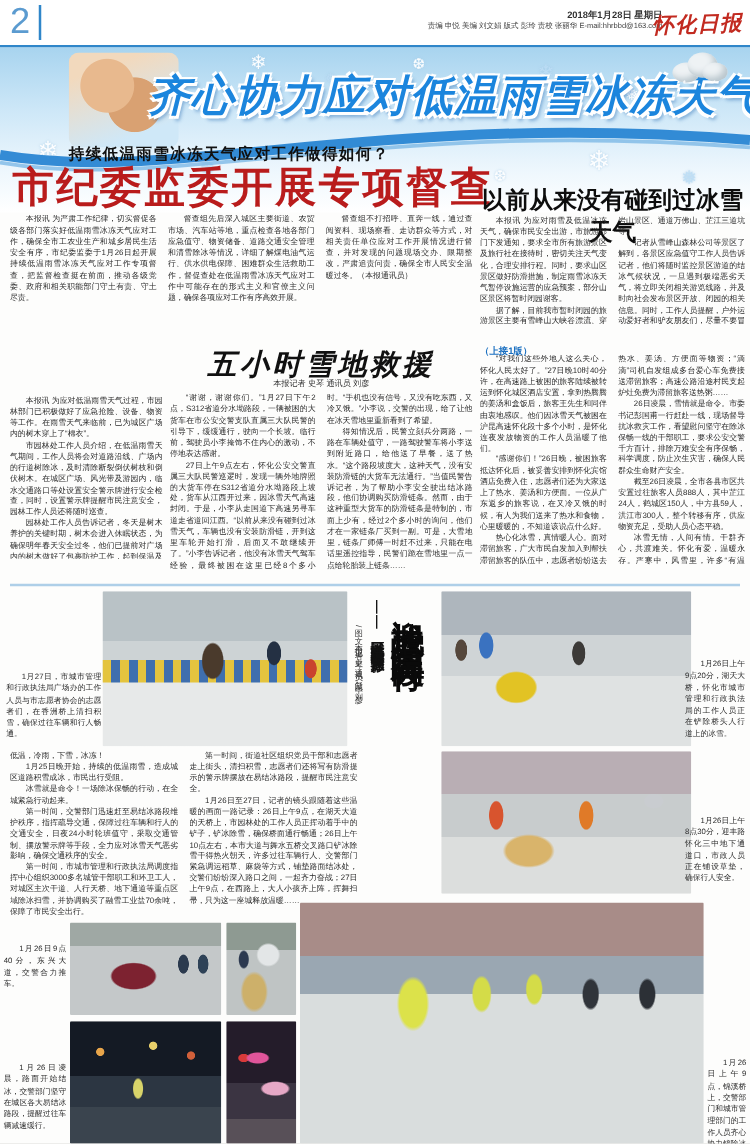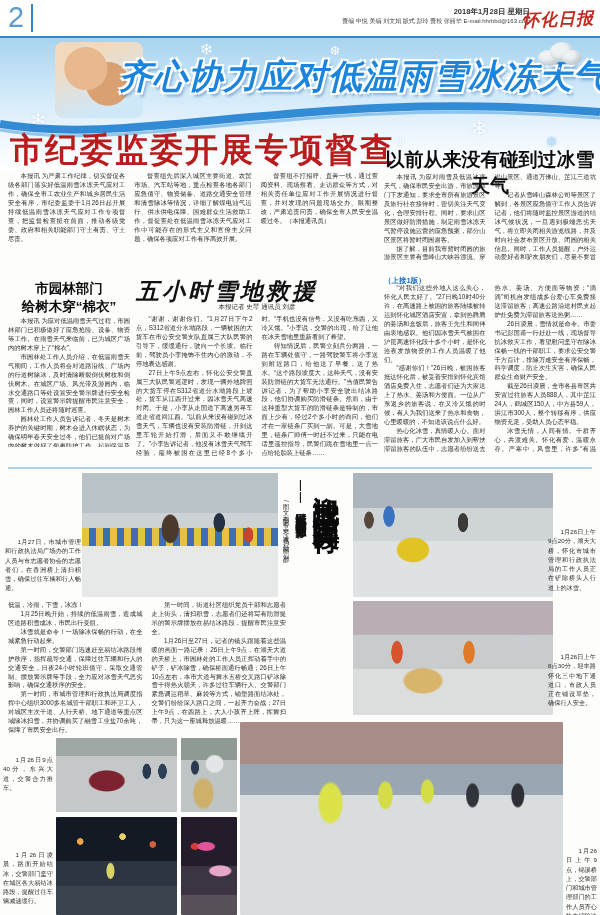--- a/index.html
+++ b/index.html
@@ -47,21 +47,21 @@
   .bodytext{font-size:6.3px;line-height:1.42;color:#2a2a2a;text-align:justify;}
   .bodytext p{margin:0;text-indent:2em;}
   .cols3{column-count:3;column-gap:9px;}
   .cols2{column-count:2;column-gap:9px;}
   .lead-body{position:absolute;left:8px;top:172px;width:370px;height:95px;overflow:hidden;}
   .parks-body{position:absolute;left:384px;top:173px;width:212px;height:94px;overflow:hidden;}
   
   .tree-headline{position:absolute;left:8px;top:280px;width:122px;text-align:center;
         font-size:13.5px;font-weight:bold;line-height:1.3;color:#0d0d0d;}
   .tree-body{position:absolute;left:8px;top:317px;width:122px;height:130px;overflow:hidden;}
-  .rescue-title{position:absolute;left:136px;top:276px;width:242px;
+  .rescue-title{position:absolute;left:136px;top:276px;width:242px;text-align:center;
         font-family:"Liberation Serif","DejaVu Serif",serif;font-style:italic;
         font-size:23px;font-weight:bold;color:#111;letter-spacing:3px;}
   .rescue-byline{position:absolute;left:136px;top:303px;width:242px;text-align:center;
         font-size:6.5px;color:#333;}
   .rescue-body{position:absolute;left:136px;top:315px;width:242px;height:150px;overflow:hidden;}
   .cont-marker{position:absolute;left:384px;top:276px;font-size:7.5px;font-weight:bold;color:#1a6fc0;}
   .cont-body{position:absolute;left:384px;top:284px;width:212px;height:176px;overflow:hidden;}
   .mid-divider{position:absolute;left:8px;top:467px;width:584px;height:2px;background:#aecfe8;}
   
   .ph{position:absolute;border-radius:1px;}
@@ -164,38 +164,35 @@
     <div class="cloud">
       <b></b>
         <b></b>
         <b></b>
       <i style="left:8px;top:22px;">*</i>
         <i style="left:20px;top:24px;">*</i>
         <i style="left:32px;top:22px;">*</i>
     </div>
   </div>
 
+  <div class="kicker">持续低温雨雪冰冻天气应对工作做得如何？</div>
   <div class="main-headline">市纪委监委开展专项督查</div>
   <div class="lead-body bodytext cols3">
     <p>本报讯 为严肃工作纪律，切实督促各级各部门落实好低温雨雪冰冻天气应对工作，确保全市工农业生产和城乡居民生活安全有序，市纪委监委于1月26日起开展持续低温雨雪冰冻天气应对工作专项督查，把监督检查挺在前面，推动各级党委、政府和相关职能部门守土有责、守土尽责。</p>
     <p>督查组先后深入城区主要街道、农贸市场、汽车站等地，重点检查各地各部门应急值守、物资储备、道路交通安全管理和清雪除冰等情况，详细了解煤电油气运行、供水供电保障、困难群众生活救助工作，督促查处在低温雨雪冰冻天气应对工作中可能存在的形式主义和官僚主义问题，确保各项应对工作有序高效开展。</p>
     <p>督查组不打招呼、直奔一线，通过查阅资料、现场察看、走访群众等方式，对相关责任单位应对工作开展情况进行督查，并对发现的问题现场交办、限期整改，严肃追责问责，确保全市人民安全温暖过冬。（本报通讯员）</p>
   </div>
 
   <div class="parks-headline">以前从来没有碰到过冰雪天气</div>
   <div class="parks-body bodytext cols2">
     <p>本报讯 为应对雨雪及低温冰冻天气，确保市民安全出游，市旅游部门下发通知，要求全市所有旅游景区及旅行社在接待时，密切关注天气变化，合理安排行程。同时，要求山区景区做好防滑措施，制定雨雪冰冻天气暂停设施运营的应急预案，部分山区景区将暂时闭园谢客。</p>
     <p>据了解，目前我市暂时闭园的旅游景区主要有雪峰山大峡谷漂流、穿岩山景区、通道万佛山、芷江三道坑等。</p>
     <p>记者从雪峰山森林公司等景区了解到，各景区应急值守工作人员告诉记者，他们将随时监控景区游道的结冰气候状况，一旦遇到极端恶劣天气，将立即关闭相关游览线路，并及时向社会发布景区开放、闭园的相关信息。同时，工作人员提醒，户外运动爱好者和驴友朋友们，尽量不要冒雪爬山，以免发生安全事故。（本报记者 黄莎）</p>
   </div>
 
-  <div class="tree-headline">
-    <div>市园林部门</div>
-    <div>给树木穿“棉衣”</div>
-  </div>
   <div class="tree-body bodytext">
     <p>本报讯 为应对低温雨雪天气过程，市园林部门已积极做好了应急抢险、设备、物资等工作。在雨雪天气来临前，已为城区广场内的树木穿上了“棉衣”。</p>
     <p>市园林处工作人员介绍，在低温雨雪天气期间，工作人员将会对道路沿线、广场内的行道树除冰，及时清除断裂倒伏树枝和倒伏树木。在城区广场、风光带及游园内，临水交通路口等处设置安全警示牌进行安全检查，同时，设置警示牌提醒市民注意安全，园林工作人员还将随时巡查。</p>
     <p>园林处工作人员告诉记者，冬天是树木养护的关键时期，树木会进入休眠状态，为确保明年春天安全过冬，他们已提前对广场内的树木做好了包裹防护工作，起到保温及防断防冻的作用，并对倒伏树木进行扶正加固，同时对冻裂受损的树枝进行处理，保障绿化成果。（本报记者 黄莎）</p>
   </div>
 
   <div class="rescue-title">五小时雪地救援</div>
   <div class="rescue-byline">本报记者 史琴 通讯员 刘彦</div>
   <div class="rescue-body bodytext cols2">
     <p>“谢谢，谢谢你们。”1月27日下午2点，S312省道分水坳路段，一辆被困的大货车在市公安交警支队直属三大队民警的引导下，缓缓通行，驶向一个长坡。临行前，驾驶员小李掩饰不住内心的激动，不停地表达感谢。</p>

